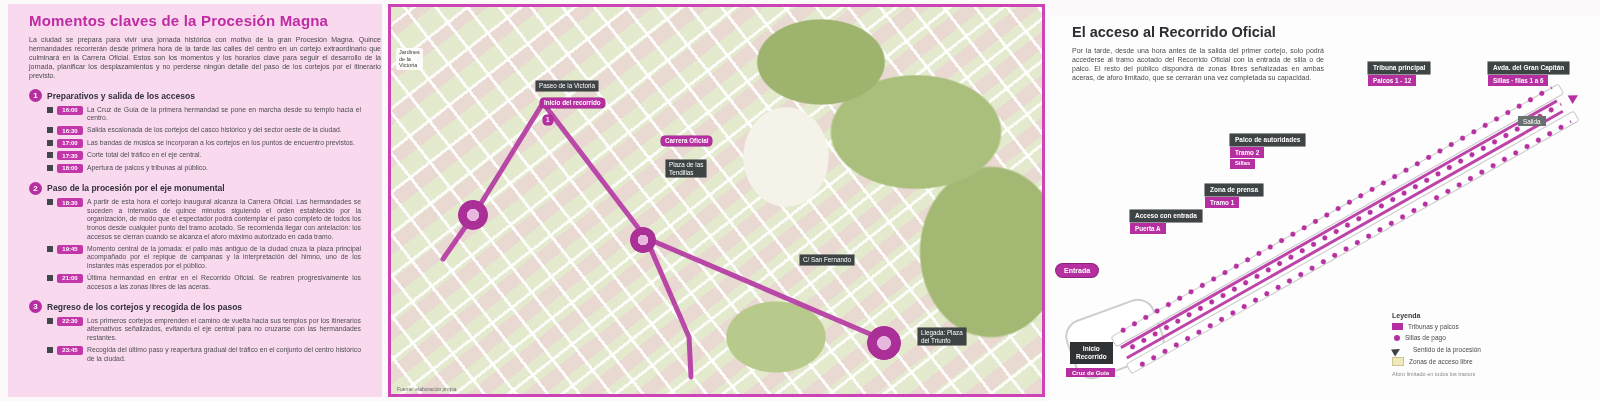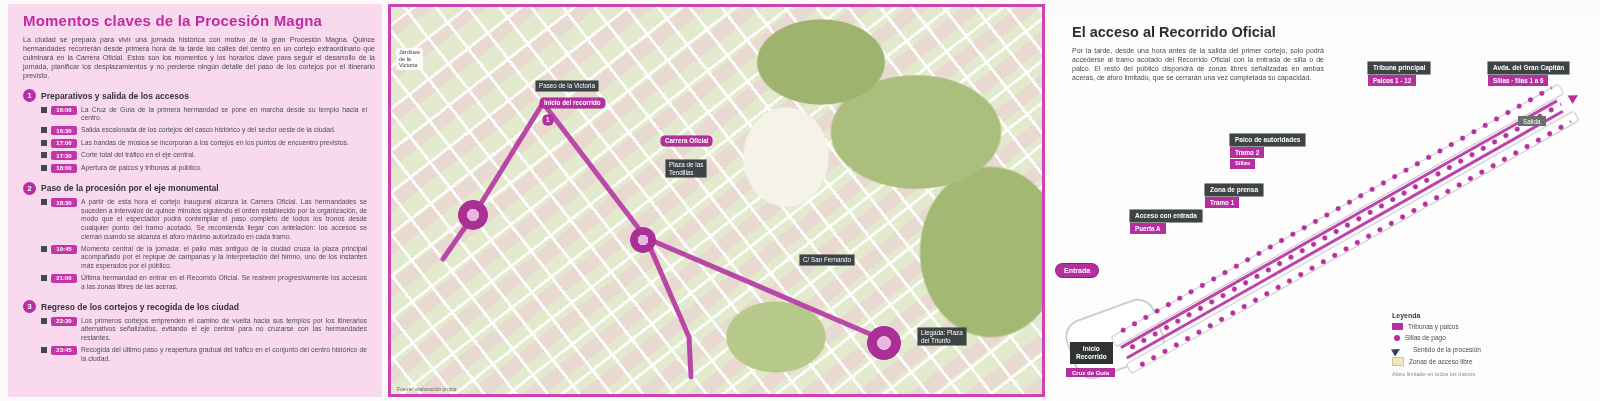--- a/index.html
+++ b/index.html
@@ -1,21 +1,21 @@
 <!DOCTYPE html>
 <html><head>
 <meta charset="utf-8">
 <style>
   html,body{margin:0;padding:0}
   body{width:1600px;height:401px;position:relative;overflow:hidden;
        background:#fcf9fb;font-family:"Liberation Sans",sans-serif;}
 
   
   .panel-left{position:absolute;left:8px;top:4px;width:374px;height:393px;
-      background:#f8d9ee;box-sizing:border-box;padding:8px 15px;}
+      background:#f8d9ee;box-sizing:border-box;padding:8px 21px;}
   .lp-title{color:#c02ba4;font-weight:bold;font-size:15px;letter-spacing:.2px;white-space:nowrap}
   .lp-intro{font-size:7px;line-height:9px;color:#4a4a4a;margin-top:6px;width:352px;text-align:justify}
   .section{margin-top:9px}
   .sec-head{display:flex;align-items:center;gap:5px}
   .sec-num{width:13px;height:13px;border-radius:50%;background:#b62fa0;color:#fff;
       font-size:8px;font-weight:bold;display:flex;align-items:center;justify-content:center;flex:0 0 13px}
   .sec-title{font-size:8.5px;font-weight:bold;color:#34313b}
   .item{display:flex;gap:4px;margin-top:3.5px;margin-left:18px;align-items:flex-start}
   .item-marker{width:6px;height:6px;background:#43464b;margin-top:1px;flex:0 0 6px}
   .badge{min-width:22px;height:9px;background:#c236aa;border-radius:2px;color:#fff;font-size:6px;
@@ -146,21 +146,21 @@
     <div class="item">
       <span class="item-marker"></span>
       <span class="badge">21:00</span>
       <span class="item-text">Última hermandad en entrar en el Recorrido Oficial. Se reabren progresivamente los accesos a las zonas libres de las aceras.</span>
     </div>
   </div>
 
   <div class="section">
     <div class="sec-head">
       <span class="sec-num">3</span>
-      <span class="sec-title">Regreso de los cortejos y recogida de los ciudad</span>
+      <span class="sec-title">Regreso de los cortejos y recogida de los pasos</span>
     </div>
     <div class="item">
       <span class="item-marker"></span>
       <span class="badge">22:30</span>
       <span class="item-text">Los primeros cortejos emprenden el camino de vuelta hacia sus templos por los itinerarios alternativos señalizados, evitando el eje central para no cruzarse con las hermandades restantes.</span>
     </div>
     <div class="item">
       <span class="item-marker"></span>
       <span class="badge">23:45</span>
       <span class="item-text">Recogida del último paso y reapertura gradual del tráfico en el conjunto del centro histórico de la ciudad.</span>

